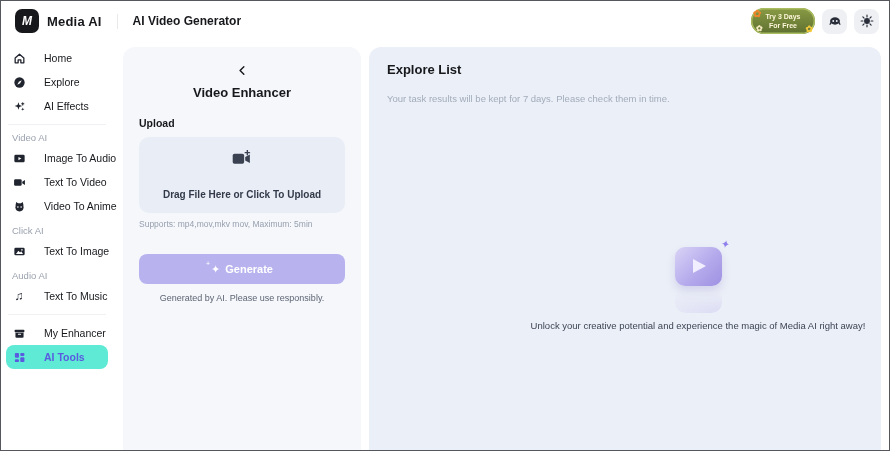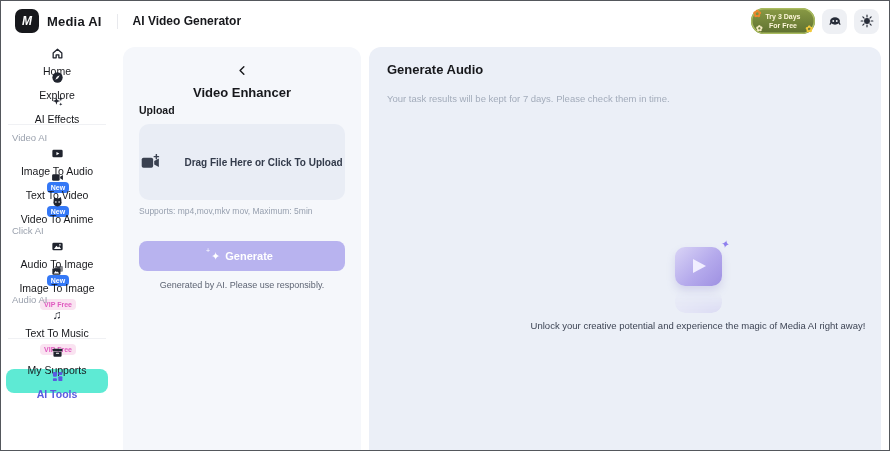--- a/index.html
+++ b/index.html
@@ -19,42 +19,42 @@
     color: #fdf6d8; font-size: 7px; font-weight: bold; line-height: 9px; text-align: center; font-family: inherit; }
   .flower { position: absolute; line-height: 1; pointer-events: none; }
   .flower.f1 { left: 2px; top: 1px; font-size: 10px; color: #f0862c; }
   .flower.f2 { left: 5px; bottom: 1px; font-size: 8px; color: #f7ecc4; }
   .flower.f3 { right: 2px; bottom: 0; font-size: 9px; color: #f2c93c; }
   .icon-btn { width: 25px; height: 25px; border-radius: 8px; background: #eef0f4; border: none; display: flex; align-items: center; justify-content: center; cursor: pointer; }
 
   
   .main { flex: 1; display: flex; min-height: 0; }
   .sidebar { flex: 0 0 112px; width: 112px; background: #fff; padding: 5px 5px 0 5px; }
-  .side-item { display: flex; align-items: center; gap: 5px; height: 24px; padding: 0 6px; border-radius: 8px; font-size: 10.5px; color: #17181c; cursor: pointer; white-space: nowrap; flex-direction: column; }
+  .side-item { display: flex; align-items: center; gap: 18px; height: 24px; padding: 0 6px; border-radius: 8px; font-size: 10.5px; color: #17181c; cursor: pointer; white-space: nowrap; }
   .side-item .lbl { font-weight: 500; }
   .side-item.active { background: #5eead4; color: #5a5be0; }
   .side-item.active .lbl { font-weight: bold; }
   .icn { width: 14px; height: 14px; display: flex; align-items: center; justify-content: center; flex: 0 0 14px; }
   .icn svg { display: block; }
   .glyph-icon { font-size: 12px; line-height: 1; color: #20242e; }
   .section-label { font-size: 9.5px; color: #9aa1ad; margin: 7px 6px 3px 6px; }
   .divider { height: 1px; background: #f0f1f4; margin: 6px 2px; }
   .badge { font-size: 7px; font-weight: bold; border-radius: 4px; padding: 2px 4px; margin-left: 2px; line-height: 1; }
   .badge.new { background: #3478f6; color: #fff; }
   .badge.vip { background: #fae3f1; color: #e05ac0; }
 
   .content { flex: 1; display: flex; gap: 8px; padding: 6px 8px 0 10px; min-height: 0; }
 
   
   .panel-mid { flex: 0 0 238px; width: 238px; background: #f5f7fb; border-radius: 12px 12px 0 0; padding: 15px 16px; }
   .enh-head { display: flex; align-items: center; gap: 7px; flex-direction: column; }
   .back-btn { width: 16px; height: 16px; border: none; background: transparent; display: flex; align-items: center; justify-content: center; cursor: pointer; padding: 0; }
   .enh-title { font-size: 13px; font-weight: bold; color: #17181c; }
-  .upload-label { font-size: 10.5px; font-weight: bold; color: #17181c; margin-top: 4px; }
-  .dropzone { margin-top: 8px; height: 76px; background: #e9edf5; border-radius: 10px; display: flex; flex-direction: row; align-items: center; justify-content: center; gap: 23px; cursor: pointer; }
+  .upload-label { font-size: 10.5px; font-weight: bold; color: #17181c; margin-top: 17px; }
+  .dropzone { margin-top: 8px; height: 76px; background: #e9edf5; border-radius: 10px; display: flex; flex-direction: column; align-items: center; justify-content: center; gap: 23px; cursor: pointer; }
   .dz-text { font-size: 10px; font-weight: bold; color: #333b4b; }
   .supports { font-size: 8.5px; color: #97a0af; margin-top: 6px; }
   .generate-btn { margin-top: 25px; width: 100%; height: 30px; border: none; border-radius: 8px; background: #b8b3ef; color: #fff; font-weight: bold; font-size: 11px; font-family: inherit; display: flex; align-items: center; justify-content: center; gap: 5px; cursor: pointer; }
   .gen-star { position: relative; font-size: 11px; line-height: 1; font-weight: normal; }
   .gen-plus { position: absolute; top: -4px; left: -5px; font-size: 7px; }
   .disclaimer { font-size: 9px; color: #5d6473; text-align: center; margin-top: 9px; }
 
   
   .panel-right { flex: 1; background: #ebeff7; border-radius: 12px 12px 0 0; padding: 15px 18px; position: relative; overflow: hidden; }
   .gl-title { font-size: 13px; font-weight: bold; color: #17181c; }
@@ -187,35 +187,24 @@
       <div class="section-label">Click AI</div>
 
       <div class="side-item">
         <span class="icn">
           <svg width="13" height="13" viewBox="0 0 24 24">
               <rect x="2.5" y="5" width="19" height="14" rx="2.5" fill="#20242e"></rect>
               <polygon points="5.5,16.5 10,10.5 13,13.8 15.2,11.5 18.5,16.5" fill="#fff"></polygon>
               <circle cx="16.5" cy="9" r="1.4" fill="#fff"></circle>
             </svg>
         </span>
-        <span class="lbl">Audio To Image</span>
+        <span class="lbl">Text To Image</span>
         <span class="badge new">New</span>
       </div>
 
-      <div class="side-item">
-        <span class="icn">
-          <svg width="13" height="13" viewBox="0 0 24 24">
-              <rect x="7" y="3.5" width="15" height="11" rx="2" fill="#20242e" opacity=".55"></rect>
-              <rect x="2.5" y="8" width="15" height="12" rx="2" fill="#20242e"></rect>
-              <polygon points="5,17.5 8.5,12.8 11,15.3 12.5,13.8 15,17.5" fill="#fff"></polygon>
-            </svg>
-        </span>
-        <span class="lbl">Image To Image</span>
-        <span class="badge vip">VIP Free</span>
-      </div>
 
       <div class="section-label">Audio AI</div>
 
       <div class="side-item">
         <span class="icn">
           <span class="glyph-icon">♫</span>
         </span>
         <span class="lbl">Text To Music</span>
         <span class="badge vip">VIP Free</span>
       </div>
@@ -223,21 +212,21 @@
       <div class="divider"></div>
 
       <div class="side-item">
         <span class="icn">
           <svg width="13" height="13" viewBox="0 0 24 24" fill="#20242e">
               <rect x="3" y="5" width="18" height="5" rx="1.5"></rect>
               <path d="M4.5 11 H19.5 V18 a2 2 0 0 1 -2 2 H6.5 a2 2 0 0 1 -2 -2 Z"></path>
               <rect x="9" y="12.5" width="6" height="2" rx="1" fill="#fff"></rect>
             </svg>
         </span>
-        <span class="lbl">My Supports</span>
+        <span class="lbl">My Enhancer</span>
       </div>
 
       <div class="side-item active">
         <span class="icn">
           <svg width="13" height="13" viewBox="0 0 24 24" fill="#5a5be0">
               <rect x="3.5" y="3.5" width="7.5" height="9" rx="1.8"></rect>
               <rect x="13.5" y="3.5" width="7.5" height="5.5" rx="1.8"></rect>
               <rect x="3.5" y="15" width="7.5" height="5.5" rx="1.8"></rect>
               <rect x="13.5" y="11.5" width="7.5" height="9" rx="1.8"></rect>
             </svg>
@@ -278,21 +267,21 @@
 
         <button class="generate-btn">
           <span class="gen-star"><span>✦</span><span class="gen-plus">+</span></span>
           <span>Generate</span>
         </button>
 
         <div class="disclaimer">Generated by AI. Please use responsibly.</div>
       </section>
 
       <section class="panel-right">
-        <h2 class="gl-title">Generate Audio</h2>
+        <h2 class="gl-title">Explore List</h2>
         <div class="gl-sub">Your task results will be kept for 7 days. Please check them in time.</div>
 
         <div class="empty">
           <div class="play-icon">
             <span class="play-tri"></span>
             <span class="play-sparkle">✦</span>
           </div>
           <div class="play-reflection"></div>
           <div class="empty-msg">Unlock your creative potential and experience the magic of Media AI right away!</div>
         </div>

